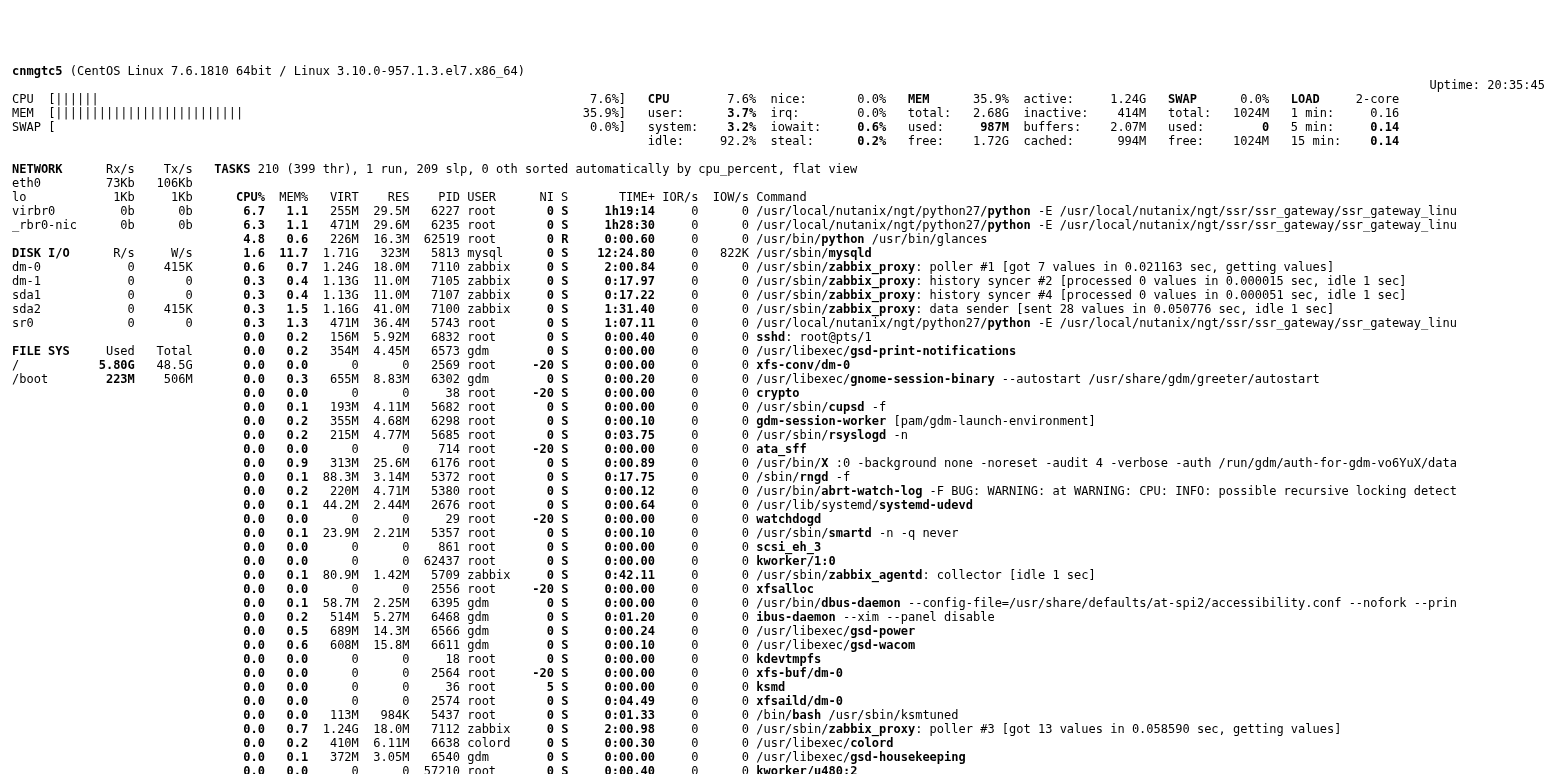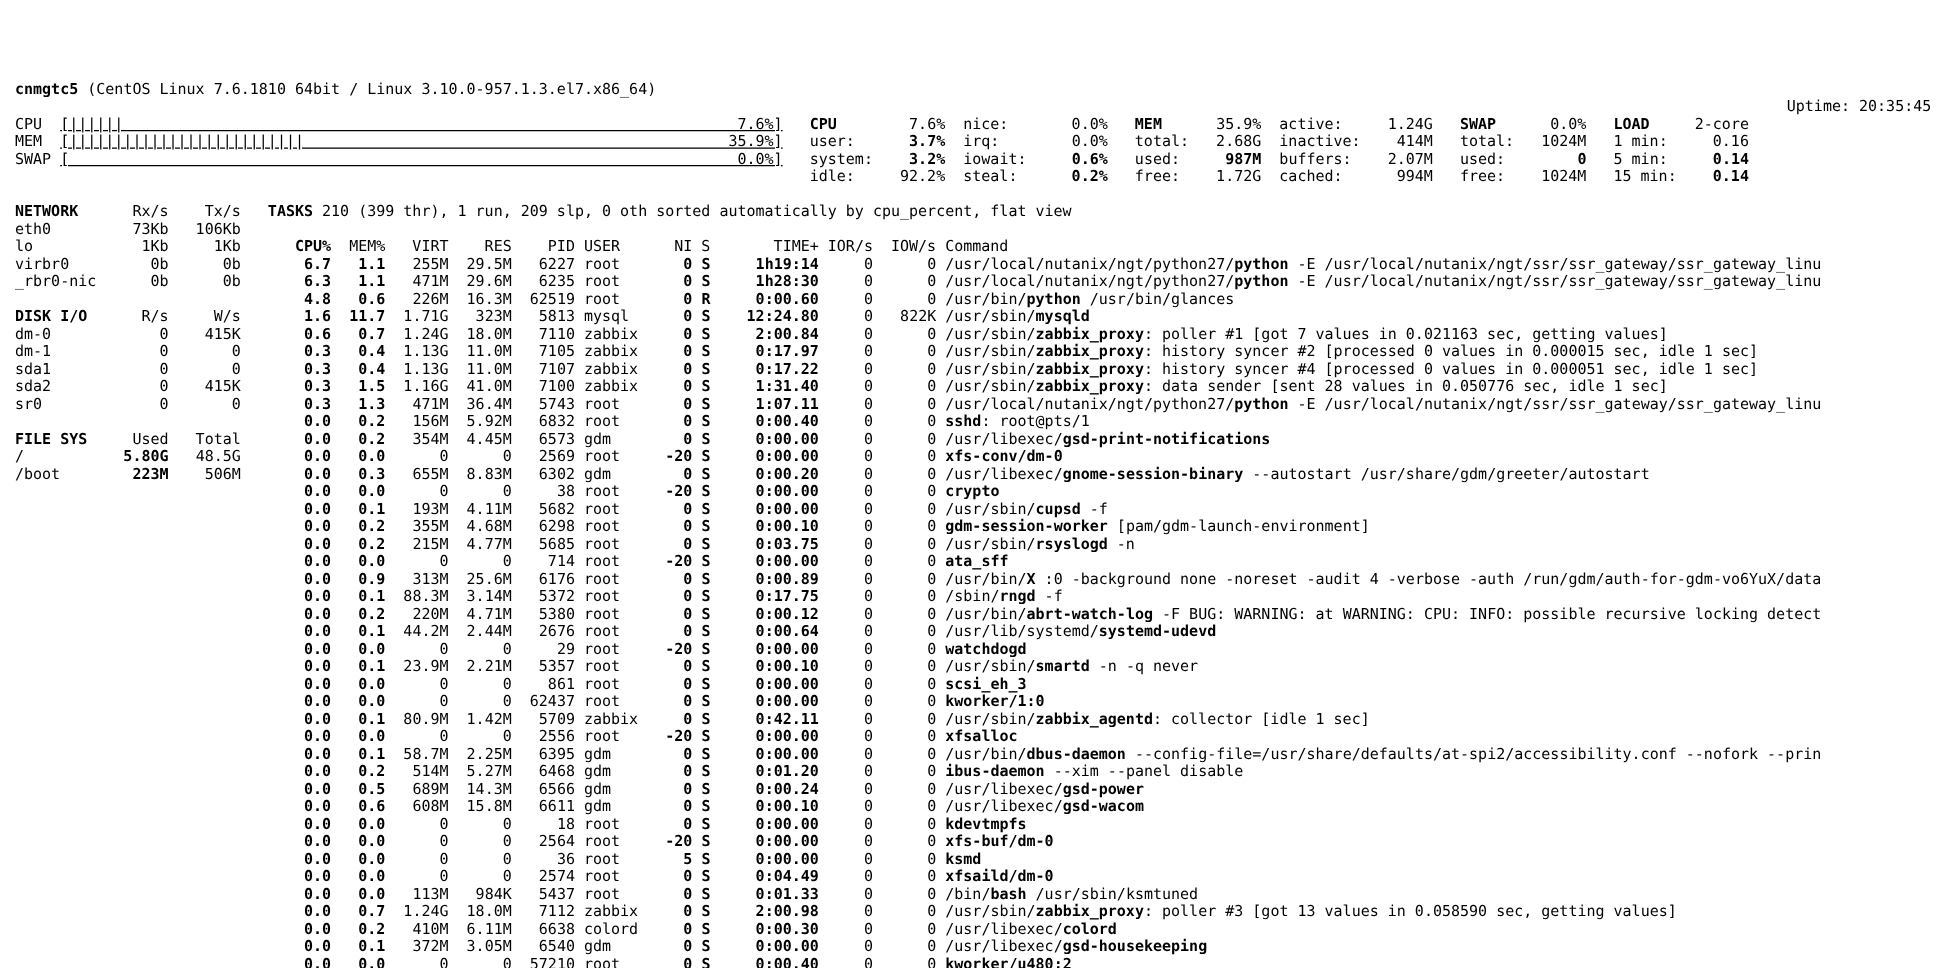--- a/index.html
+++ b/index.html
@@ -6,21 +6,21 @@
     margin: 0;
     padding: 4px 6px;
     background: #fff;
     color: #000;
     font-family: "DejaVu Sans Mono", "Liberation Mono", Consolas, monospace;
     font-size: 12px;
     line-height: 14px;
     white-space: pre;
   }
   .bold { font-weight: 700; }
-  .bar { font-family: monospace; text-decoration: underline; }
+  .bar { font-family: monospace; }
 </style>
 </head>
 <body>
 
 
 <div id="root"><div><span class="bold">cnmgtc5</span> (CentOS Linux 7.6.1810 64bit / Linux 3.10.0-957.1.3.el7.x86_64)                                                                                                                                                        <span style="float:right">Uptime: 20:35:45</span></div><div> </div><div>CPU  <span class="bar">[||||||                                                                    7.6%]</span>   <span class="bold">CPU     </span>   7.6%  nice:       0.0%   <span class="bold">MEM    </span>  35.9%  active:     1.24G   <span class="bold">SWAP   </span>   0.0%   <span class="bold">LOAD   </span>  2-core</div><div>MEM  <span class="bar">[||||||||||||||||||||||||||                                               35.9%]</span>   user:   <span class="bold">   3.7%</span>  irq:        0.0%   total:   2.68G  inactive:    414M   total:   1024M   1 min:     0.16</div><div>SWAP <span class="bar">[                                                                          0.0%]</span>   system: <span class="bold">   3.2%</span>  iowait:  <span class="bold">   0.6%</span>   used:  <span class="bold">   987M</span>  buffers:    2.07M   used:  <span class="bold">      0</span>   5 min: <span class="bold">    0.14</span></div><div>                                                                                        idle:     92.2%  steal:   <span class="bold">   0.2%</span>   free:    1.72G  cached:      994M   free:    1024M   15 min:<span class="bold">    0.14</span></div><div> </div><div><span class="bold">NETWORK   </span>   Rx/s    Tx/s   <span class="bold">TASKS</span> 210 (399 thr), 1 run, 209 slp, 0 oth sorted automatically by cpu_percent, flat view</div><div>eth0         73Kb   106Kb   </div><div>lo            1Kb     1Kb     <span class="bold"> CPU%</span>  MEM%   VIRT    RES    PID USER      NI S       TIME+ IOR/s  IOW/s Command</div><div>virbr0         0b      0b     <span class="bold">  6.7</span><span class="bold">   1.1</span>   255M  29.5M   6227 root    <span class="bold">   0</span> <span class="bold">S</span><span class="bold">     1h19:14</span>     0      0 /usr/local/nutanix/ngt/python27/<span class="bold">python</span> -E /usr/local/nutanix/ngt/ssr/ssr_gateway/ssr_gateway_linu</div><div>_rbr0-nic      0b      0b     <span class="bold">  6.3</span><span class="bold">   1.1</span>   471M  29.6M   6235 root    <span class="bold">   0</span> <span class="bold">S</span><span class="bold">     1h28:30</span>     0      0 /usr/local/nutanix/ngt/python27/<span class="bold">python</span> -E /usr/local/nutanix/ngt/ssr/ssr_gateway/ssr_gateway_linu</div><div>                              <span class="bold">  4.8</span><span class="bold">   0.6</span>   226M  16.3M  62519 root    <span class="bold">   0</span> <span class="bold">R</span><span class="bold">     0:00.60</span>     0      0 /usr/bin/<span class="bold">python</span> /usr/bin/glances</div><div><span class="bold">DISK I/O  </span>    R/s     W/s     <span class="bold">  1.6</span><span class="bold">  11.7</span>  1.71G   323M   5813 mysql   <span class="bold">   0</span> <span class="bold">S</span><span class="bold">    12:24.80</span>     0   822K /usr/sbin/<span class="bold">mysqld</span></div><div>dm-0            0    415K     <span class="bold">  0.6</span><span class="bold">   0.7</span>  1.24G  18.0M   7110 zabbix  <span class="bold">   0</span> <span class="bold">S</span><span class="bold">     2:00.84</span>     0      0 /usr/sbin/<span class="bold">zabbix_proxy</span>: poller #1 [got 7 values in 0.021163 sec, getting values]</div><div>dm-1            0       0     <span class="bold">  0.3</span><span class="bold">   0.4</span>  1.13G  11.0M   7105 zabbix  <span class="bold">   0</span> <span class="bold">S</span><span class="bold">     0:17.97</span>     0      0 /usr/sbin/<span class="bold">zabbix_proxy</span>: history syncer #2 [processed 0 values in 0.000015 sec, idle 1 sec]</div><div>sda1            0       0     <span class="bold">  0.3</span><span class="bold">   0.4</span>  1.13G  11.0M   7107 zabbix  <span class="bold">   0</span> <span class="bold">S</span><span class="bold">     0:17.22</span>     0      0 /usr/sbin/<span class="bold">zabbix_proxy</span>: history syncer #4 [processed 0 values in 0.000051 sec, idle 1 sec]</div><div>sda2            0    415K     <span class="bold">  0.3</span><span class="bold">   1.5</span>  1.16G  41.0M   7100 zabbix  <span class="bold">   0</span> <span class="bold">S</span><span class="bold">     1:31.40</span>     0      0 /usr/sbin/<span class="bold">zabbix_proxy</span>: data sender [sent 28 values in 0.050776 sec, idle 1 sec]</div><div>sr0             0       0     <span class="bold">  0.3</span><span class="bold">   1.3</span>   471M  36.4M   5743 root    <span class="bold">   0</span> <span class="bold">S</span><span class="bold">     1:07.11</span>     0      0 /usr/local/nutanix/ngt/python27/<span class="bold">python</span> -E /usr/local/nutanix/ngt/ssr/ssr_gateway/ssr_gateway_linu</div><div>                              <span class="bold">  0.0</span><span class="bold">   0.2</span>   156M  5.92M   6832 root    <span class="bold">   0</span> <span class="bold">S</span><span class="bold">     0:00.40</span>     0      0 <span class="bold">sshd</span>: root@pts/1</div><div><span class="bold">FILE SYS  </span>   Used   Total     <span class="bold">  0.0</span><span class="bold">   0.2</span>   354M  4.45M   6573 gdm     <span class="bold">   0</span> <span class="bold">S</span><span class="bold">     0:00.00</span>     0      0 /usr/libexec/<span class="bold">gsd-print-notifications</span></div><div>/         <span class="bold">  5.80G</span>   48.5G     <span class="bold">  0.0</span><span class="bold">   0.0</span>      0      0   2569 root    <span class="bold"> -20</span> <span class="bold">S</span><span class="bold">     0:00.00</span>     0      0 <span class="bold">xfs-conv/dm-0</span></div><div>/boot     <span class="bold">   223M</span>    506M     <span class="bold">  0.0</span><span class="bold">   0.3</span>   655M  8.83M   6302 gdm     <span class="bold">   0</span> <span class="bold">S</span><span class="bold">     0:00.20</span>     0      0 /usr/libexec/<span class="bold">gnome-session-binary</span> --autostart /usr/share/gdm/greeter/autostart</div><div>                              <span class="bold">  0.0</span><span class="bold">   0.0</span>      0      0     38 root    <span class="bold"> -20</span> <span class="bold">S</span><span class="bold">     0:00.00</span>     0      0 <span class="bold">crypto</span></div><div>                              <span class="bold">  0.0</span><span class="bold">   0.1</span>   193M  4.11M   5682 root    <span class="bold">   0</span> <span class="bold">S</span><span class="bold">     0:00.00</span>     0      0 /usr/sbin/<span class="bold">cupsd</span> -f</div><div>                              <span class="bold">  0.0</span><span class="bold">   0.2</span>   355M  4.68M   6298 root    <span class="bold">   0</span> <span class="bold">S</span><span class="bold">     0:00.10</span>     0      0 <span class="bold">gdm-session-worker</span> [pam/gdm-launch-environment]</div><div>                              <span class="bold">  0.0</span><span class="bold">   0.2</span>   215M  4.77M   5685 root    <span class="bold">   0</span> <span class="bold">S</span><span class="bold">     0:03.75</span>     0      0 /usr/sbin/<span class="bold">rsyslogd</span> -n</div><div>                              <span class="bold">  0.0</span><span class="bold">   0.0</span>      0      0    714 root    <span class="bold"> -20</span> <span class="bold">S</span><span class="bold">     0:00.00</span>     0      0 <span class="bold">ata_sff</span></div><div>                              <span class="bold">  0.0</span><span class="bold">   0.9</span>   313M  25.6M   6176 root    <span class="bold">   0</span> <span class="bold">S</span><span class="bold">     0:00.89</span>     0      0 /usr/bin/<span class="bold">X</span> :0 -background none -noreset -audit 4 -verbose -auth /run/gdm/auth-for-gdm-vo6YuX/data</div><div>                              <span class="bold">  0.0</span><span class="bold">   0.1</span>  88.3M  3.14M   5372 root    <span class="bold">   0</span> <span class="bold">S</span><span class="bold">     0:17.75</span>     0      0 /sbin/<span class="bold">rngd</span> -f</div><div>                              <span class="bold">  0.0</span><span class="bold">   0.2</span>   220M  4.71M   5380 root    <span class="bold">   0</span> <span class="bold">S</span><span class="bold">     0:00.12</span>     0      0 /usr/bin/<span class="bold">abrt-watch-log</span> -F BUG: WARNING: at WARNING: CPU: INFO: possible recursive locking detect</div><div>                              <span class="bold">  0.0</span><span class="bold">   0.1</span>  44.2M  2.44M   2676 root    <span class="bold">   0</span> <span class="bold">S</span><span class="bold">     0:00.64</span>     0      0 /usr/lib/systemd/<span class="bold">systemd-udevd</span></div><div>                              <span class="bold">  0.0</span><span class="bold">   0.0</span>      0      0     29 root    <span class="bold"> -20</span> <span class="bold">S</span><span class="bold">     0:00.00</span>     0      0 <span class="bold">watchdogd</span></div><div>                              <span class="bold">  0.0</span><span class="bold">   0.1</span>  23.9M  2.21M   5357 root    <span class="bold">   0</span> <span class="bold">S</span><span class="bold">     0:00.10</span>     0      0 /usr/sbin/<span class="bold">smartd</span> -n -q never</div><div>                              <span class="bold">  0.0</span><span class="bold">   0.0</span>      0      0    861 root    <span class="bold">   0</span> <span class="bold">S</span><span class="bold">     0:00.00</span>     0      0 <span class="bold">scsi_eh_3</span></div><div>                              <span class="bold">  0.0</span><span class="bold">   0.0</span>      0      0  62437 root    <span class="bold">   0</span> <span class="bold">S</span><span class="bold">     0:00.00</span>     0      0 <span class="bold">kworker/1:0</span></div><div>                              <span class="bold">  0.0</span><span class="bold">   0.1</span>  80.9M  1.42M   5709 zabbix  <span class="bold">   0</span> <span class="bold">S</span><span class="bold">     0:42.11</span>     0      0 /usr/sbin/<span class="bold">zabbix_agentd</span>: collector [idle 1 sec]</div><div>                              <span class="bold">  0.0</span><span class="bold">   0.0</span>      0      0   2556 root    <span class="bold"> -20</span> <span class="bold">S</span><span class="bold">     0:00.00</span>     0      0 <span class="bold">xfsalloc</span></div><div>                              <span class="bold">  0.0</span><span class="bold">   0.1</span>  58.7M  2.25M   6395 gdm     <span class="bold">   0</span> <span class="bold">S</span><span class="bold">     0:00.00</span>     0      0 /usr/bin/<span class="bold">dbus-daemon</span> --config-file=/usr/share/defaults/at-spi2/accessibility.conf --nofork --prin</div><div>                              <span class="bold">  0.0</span><span class="bold">   0.2</span>   514M  5.27M   6468 gdm     <span class="bold">   0</span> <span class="bold">S</span><span class="bold">     0:01.20</span>     0      0 <span class="bold">ibus-daemon</span> --xim --panel disable</div><div>                              <span class="bold">  0.0</span><span class="bold">   0.5</span>   689M  14.3M   6566 gdm     <span class="bold">   0</span> <span class="bold">S</span><span class="bold">     0:00.24</span>     0      0 /usr/libexec/<span class="bold">gsd-power</span></div><div>                              <span class="bold">  0.0</span><span class="bold">   0.6</span>   608M  15.8M   6611 gdm     <span class="bold">   0</span> <span class="bold">S</span><span class="bold">     0:00.10</span>     0      0 /usr/libexec/<span class="bold">gsd-wacom</span></div><div>                              <span class="bold">  0.0</span><span class="bold">   0.0</span>      0      0     18 root    <span class="bold">   0</span> <span class="bold">S</span><span class="bold">     0:00.00</span>     0      0 <span class="bold">kdevtmpfs</span></div><div>                              <span class="bold">  0.0</span><span class="bold">   0.0</span>      0      0   2564 root    <span class="bold"> -20</span> <span class="bold">S</span><span class="bold">     0:00.00</span>     0      0 <span class="bold">xfs-buf/dm-0</span></div><div>                              <span class="bold">  0.0</span><span class="bold">   0.0</span>      0      0     36 root    <span class="bold">   5</span> <span class="bold">S</span><span class="bold">     0:00.00</span>     0      0 <span class="bold">ksmd</span></div><div>                              <span class="bold">  0.0</span><span class="bold">   0.0</span>      0      0   2574 root    <span class="bold">   0</span> <span class="bold">S</span><span class="bold">     0:04.49</span>     0      0 <span class="bold">xfsaild/dm-0</span></div><div>                              <span class="bold">  0.0</span><span class="bold">   0.0</span>   113M   984K   5437 root    <span class="bold">   0</span> <span class="bold">S</span><span class="bold">     0:01.33</span>     0      0 /bin/<span class="bold">bash</span> /usr/sbin/ksmtuned</div><div>                              <span class="bold">  0.0</span><span class="bold">   0.7</span>  1.24G  18.0M   7112 zabbix  <span class="bold">   0</span> <span class="bold">S</span><span class="bold">     2:00.98</span>     0      0 /usr/sbin/<span class="bold">zabbix_proxy</span>: poller #3 [got 13 values in 0.058590 sec, getting values]</div><div>                              <span class="bold">  0.0</span><span class="bold">   0.2</span>   410M  6.11M   6638 colord  <span class="bold">   0</span> <span class="bold">S</span><span class="bold">     0:00.30</span>     0      0 /usr/libexec/<span class="bold">colord</span></div><div>                              <span class="bold">  0.0</span><span class="bold">   0.1</span>   372M  3.05M   6540 gdm     <span class="bold">   0</span> <span class="bold">S</span><span class="bold">     0:00.00</span>     0      0 /usr/libexec/<span class="bold">gsd-housekeeping</span></div><div>                              <span class="bold">  0.0</span><span class="bold">   0.0</span>      0      0  57210 root    <span class="bold">   0</span> <span class="bold">S</span><span class="bold">     0:00.40</span>     0      0 <span class="bold">kworker/u480:2</span></div></div>
 
 
 
 </body></html>

